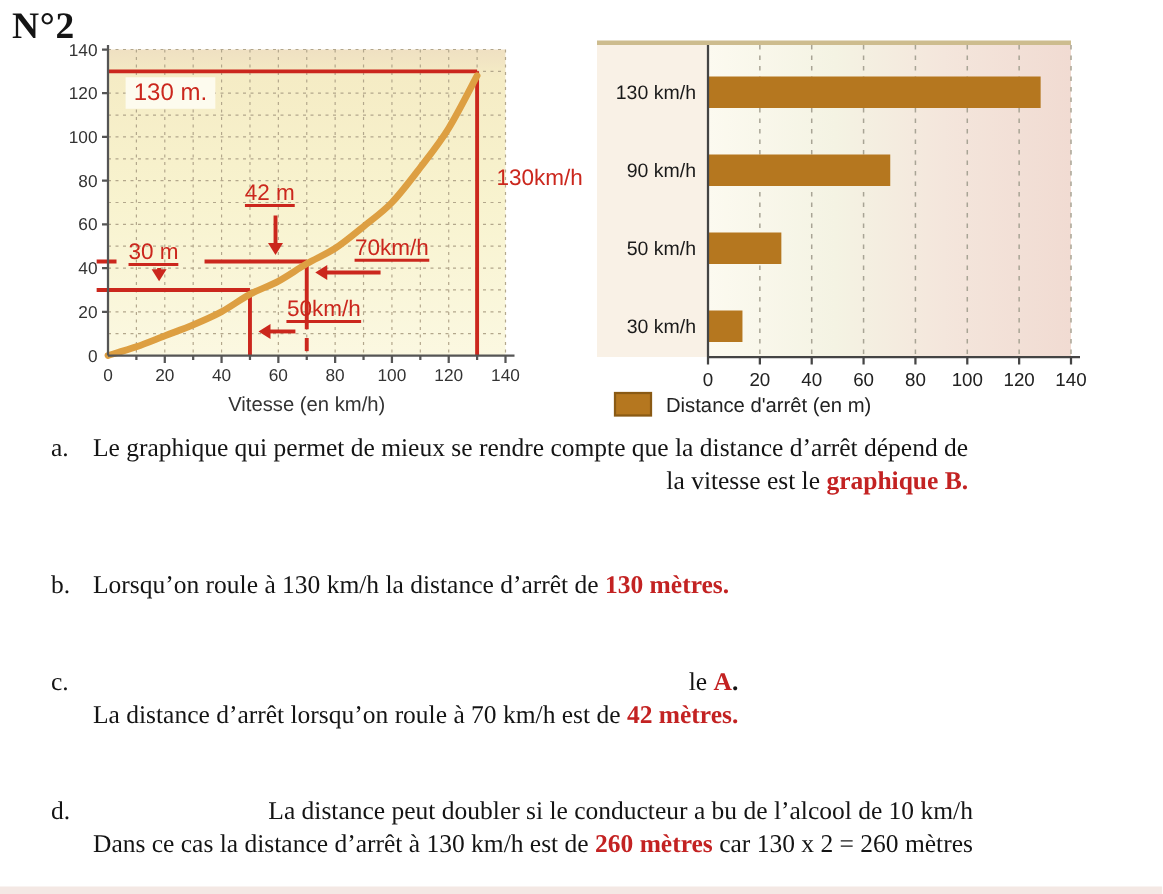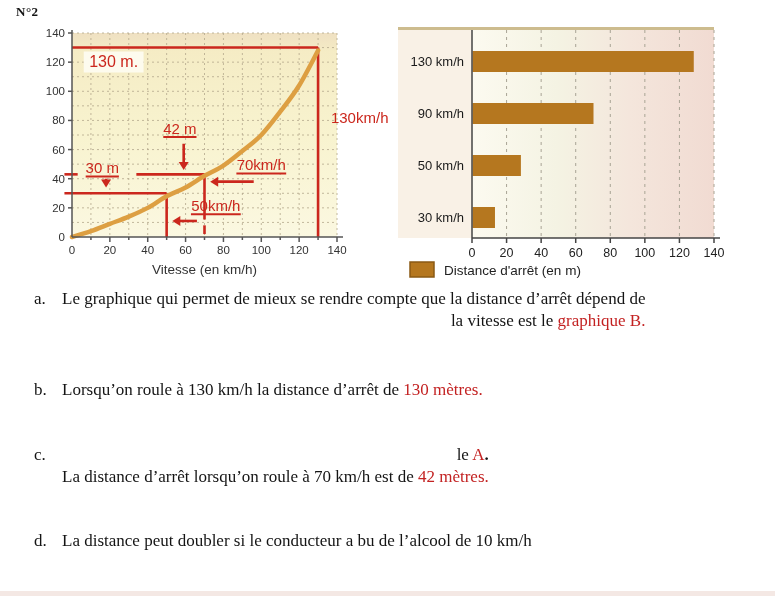--- a/index.html
+++ b/index.html
@@ -1,24 +1,24 @@
 <!DOCTYPE html>
 <html><head>
 <meta charset="utf-8">
 <style>
   html,body{margin:0;padding:0;background:#fff;}
   .canvas{position:relative;width:775px;height:596px;background:#ffffff;overflow:hidden;
           font-family:"Liberation Serif",serif;color:#141414;}
-  .title{position:absolute;left:8px;top:4px;font-weight:bold;font-size:13px;letter-spacing:.5px;margin-left:8px;}
+  .title{position:absolute;left:8px;top:4px;font-weight:bold;font-size:25px;letter-spacing:.5px;}
   #chartA{position:absolute;left:45px;top:22px;}
   #chartB{position:absolute;left:398px;top:22px;}
   .answer{position:absolute;left:34px;white-space:nowrap;font-size:17px;line-height:22px;}
   .answer .letter{position:absolute;left:0;top:0;}
   .answer .line{margin-left:28px;height:22px;text-align:right;}
-  .rb{color:#c32222;font-weight:400;}
+  .rb{color:#c32222;font-weight:700;}
   .b{font-weight:700;}
   .bottom-strip{position:absolute;left:0;bottom:0;width:775px;height:5px;background:#f4e8e4;}
 </style>
 </head>
 <body>
 
 <div class="canvas">
   <div class="title">N°2</div>
   <svg id="chartA" width="360" height="266">
       <defs>
@@ -204,16 +204,17 @@
         <div class="line"><span>Lorsqu’on roule à 130 km/h la distance d’arrêt de </span><span class="rb">130 mètres.</span></div>
       </div>
       <div class="answer" style="top: 444px;">
         <span class="letter">c.</span>
         <div class="line"><span>le </span><span class="rb">A</span><span class="b">.</span></div>
         <div class="line"><span>La distance d’arrêt lorsqu’on roule à 70 km/h est de </span><span class="rb">42 mètres.</span></div>
       </div>
       <div class="answer" style="top: 530px;">
         <span class="letter">d.</span>
         <div class="line"><span>La distance peut doubler si le conducteur a bu de l’alcool de 10 km/h</span></div>
+        <div class="line"><span>Dans ce cas la distance d’arrêt à 130 km/h est de </span><span class="rb">260 mètres</span><span> car 130 x 2 = 260 mètres</span></div>
       </div>
     </div>
   <div class="bottom-strip"></div>
 </div>
 
 </body></html>

